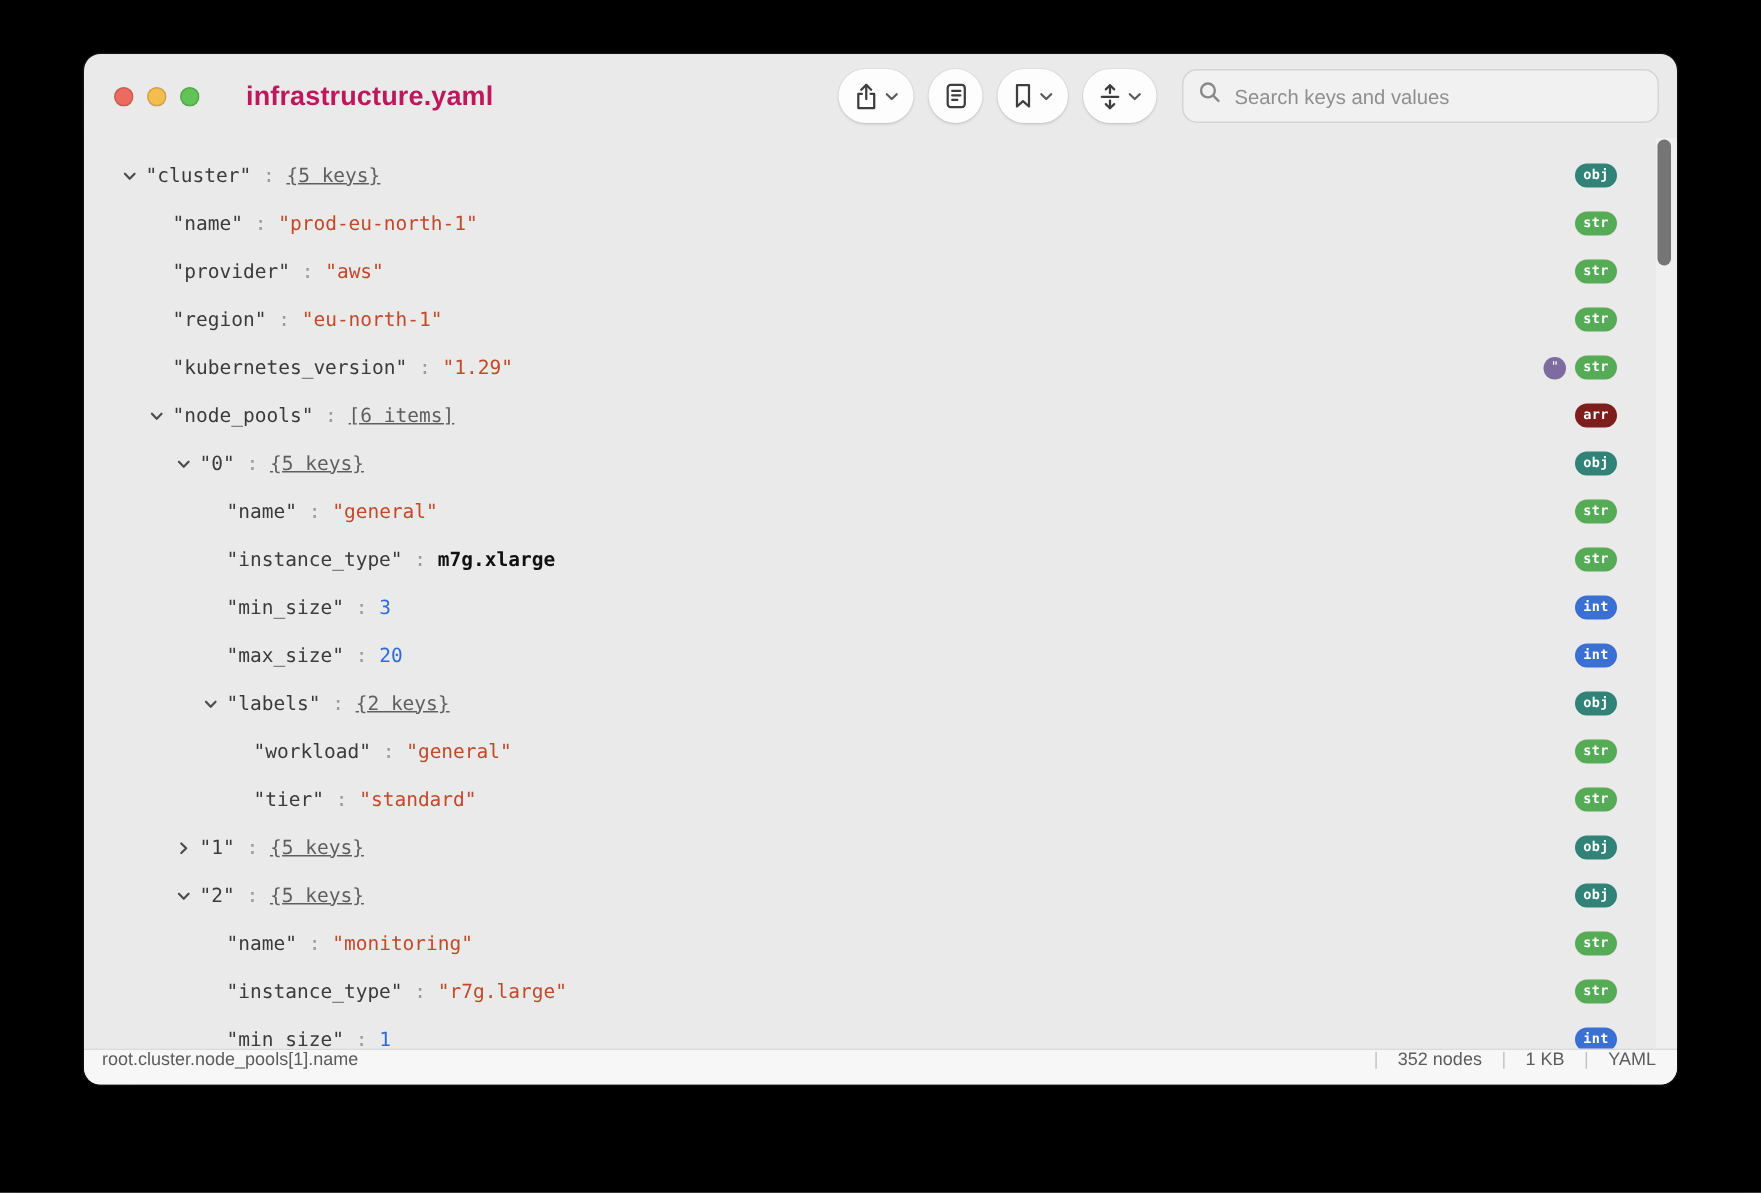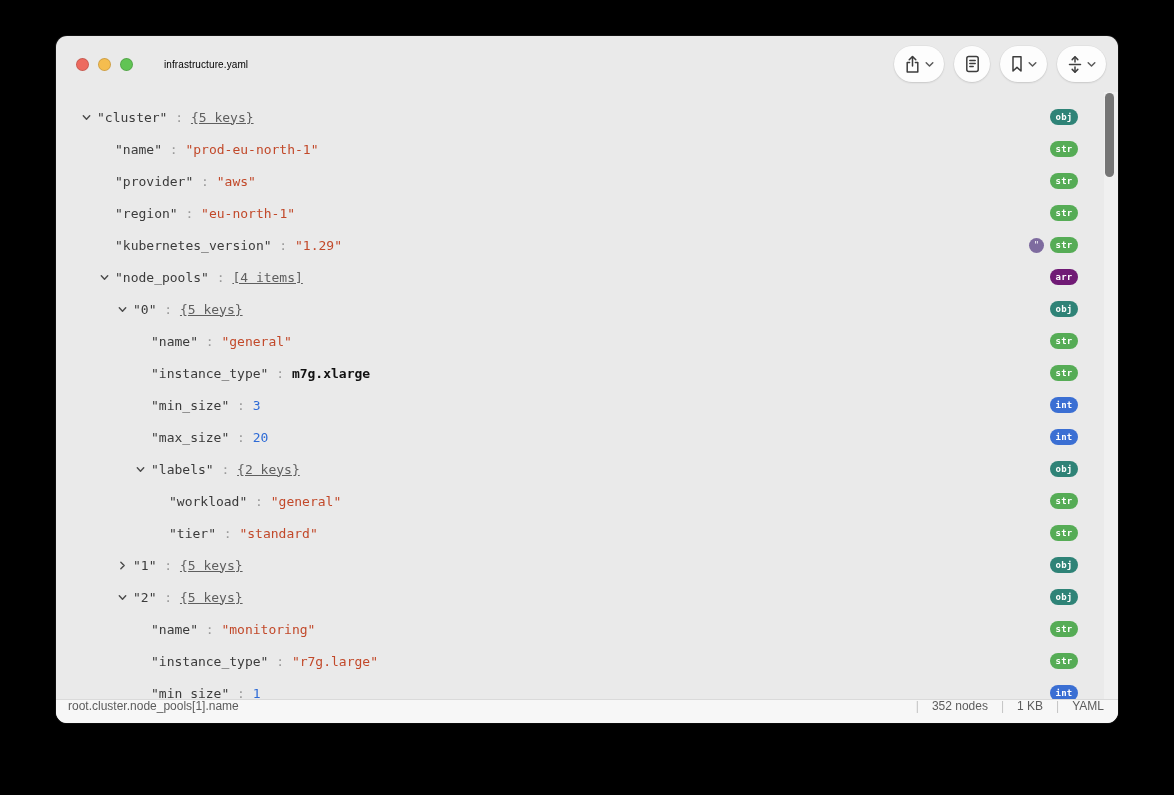--- a/index.html
+++ b/index.html
@@ -5,21 +5,21 @@
   html,body{margin:0;padding:0;background:#000;width:1174px;height:795px;font-family:"Liberation Sans","DejaVu Sans",sans-serif;-webkit-font-smoothing:antialiased;cursor:default;overflow:hidden;}
   .window{position:absolute;left:56px;top:36px;width:1062px;height:687px;background:#eaeaea;border-radius:11px;box-shadow:0 22px 60px rgba(0,0,0,.6),0 0 0 1px rgba(255,255,255,.08);display:flex;flex-direction:column;overflow:hidden;}
 
   
   .titlebar{height:56px;flex:0 0 56px;display:flex;align-items:center;padding:0 12px 0 20px;box-sizing:border-box;}
   .lights{display:flex;gap:9px;align-items:center;}
   .light{width:13px;height:13px;border-radius:50%;box-sizing:border-box;border:.5px solid rgba(0,0,0,.15);}
   .light.red{background:#ed6a5f;}
   .light.yellow{background:#f5bd4f;}
   .light.green{background:#61c454;}
-  .win-title{margin-left:31px;font-size:10px;font-weight:400;color:#000000;letter-spacing:.1px;}
+  .win-title{margin-left:31px;font-size:18px;font-weight:700;color:#be185d;letter-spacing:.1px;}
   .tb-spacer{flex:1;}
   .tb-buttons{display:flex;gap:10px;align-items:center;}
   .tb-btn{height:36px;background:#fdfdfd;border-radius:18px;display:flex;align-items:center;justify-content:center;gap:4px;box-shadow:0 0 0 .5px rgba(0,0,0,.06),0 1px 2px rgba(0,0,0,.12);padding:0 10px;box-sizing:border-box;}
   .tb-btn.circle{width:36px;padding:0;}
   .tb-btn svg{display:block;}
   .search{margin-left:17px;margin-right:0;width:318px;height:36px;background:#f1f1f1;border:1px solid #d4d4d4;border-radius:10px;display:flex;align-items:center;padding:0 10px;box-sizing:border-box;}
   .search input{border:none;outline:none;background:transparent;font-size:13.5px;color:#333;margin-left:7px;flex:1;font-family:inherit;}
   .search input::placeholder{color:#8f8f8f;}
 
   
@@ -111,34 +111,43 @@
           </svg>
         </span>
         <span>
           <svg width="9" height="7" viewBox="0 0 9 7" fill="none" stroke="#5a5a5a" stroke-width="1.5" stroke-linecap="round" stroke-linejoin="round">
               <path d="M1.2 1.8 L4.5 5 L7.8 1.8"></path>
             </svg>
         </span>
       </div>
     </div>
 
+    <div class="search">
+      <span>
+        <svg width="15" height="15" viewBox="0 0 15 15" fill="none" stroke="#898989" stroke-width="1.6" stroke-linecap="round">
+          <circle cx="6.3" cy="6.3" r="4.6"></circle>
+            <path d="M9.8 9.8 L13.3 13.3"></path>
+        </svg>
+      </span>
+      <input type="text" placeholder="Search keys and values" style="">
+    </div>
   </div>
 
   <div class="content">
     <div class="tree">
         <div class="row"><span class="indent" style="width: 25px;"></span><span class="chev"><svg width="11" height="11" viewBox="0 0 12 12" fill="none" stroke="#4c4c4c" stroke-width="1.6" stroke-linecap="round" stroke-linejoin="round">
               <path d="M2.5 4.2 L6 7.8 L9.5 4.2"></path>
             </svg></span><span class="key">"cluster"</span><span class="sep"> : </span><span class="val meta">{5 keys}</span><span class="rspace"></span><span class="badge" style="background: rgb(47, 131, 119);">obj</span></div>
         <div class="row"><span class="indent" style="width: 43px;"></span><span class="chev"></span><span class="key">"name"</span><span class="sep"> : </span><span class="val string">"prod-eu-north-1"</span><span class="rspace"></span><span class="badge" style="background: rgb(86, 172, 86);">str</span></div>
         <div class="row"><span class="indent" style="width: 43px;"></span><span class="chev"></span><span class="key">"provider"</span><span class="sep"> : </span><span class="val string">"aws"</span><span class="rspace"></span><span class="badge" style="background: rgb(86, 172, 86);">str</span></div>
         <div class="row"><span class="indent" style="width: 43px;"></span><span class="chev"></span><span class="key">"region"</span><span class="sep"> : </span><span class="val string">"eu-north-1"</span><span class="rspace"></span><span class="badge" style="background: rgb(86, 172, 86);">str</span></div>
         <div class="row"><span class="indent" style="width: 43px;"></span><span class="chev"></span><span class="key">"kubernetes_version"</span><span class="sep"> : </span><span class="val string">"1.29"</span><span class="rspace"></span><span class="flagdot">"</span><span class="badge" style="background: rgb(86, 172, 86);">str</span></div>
         <div class="row"><span class="indent" style="width: 43px;"></span><span class="chev"><svg width="11" height="11" viewBox="0 0 12 12" fill="none" stroke="#4c4c4c" stroke-width="1.6" stroke-linecap="round" stroke-linejoin="round">
               <path d="M2.5 4.2 L6 7.8 L9.5 4.2"></path>
-            </svg></span><span class="key">"node_pools"</span><span class="sep"> : </span><span class="val meta">[4 items]</span><span class="rspace"></span><span class="badge" style="background: #701a75;">arr</span></div>
+            </svg></span><span class="key">"node_pools"</span><span class="sep"> : </span><span class="val meta">[6 items]</span><span class="rspace"></span><span class="badge" style="background: #7f1d1d;">arr</span></div>
         <div class="row"><span class="indent" style="width: 61px;"></span><span class="chev"><svg width="11" height="11" viewBox="0 0 12 12" fill="none" stroke="#4c4c4c" stroke-width="1.6" stroke-linecap="round" stroke-linejoin="round">
               <path d="M2.5 4.2 L6 7.8 L9.5 4.2"></path>
             </svg></span><span class="key">"0"</span><span class="sep"> : </span><span class="val meta">{5 keys}</span><span class="rspace"></span><span class="badge" style="background: rgb(47, 131, 119);">obj</span></div>
         <div class="row"><span class="indent" style="width: 79px;"></span><span class="chev"></span><span class="key">"name"</span><span class="sep"> : </span><span class="val string">"general"</span><span class="rspace"></span><span class="badge" style="background: rgb(86, 172, 86);">str</span></div>
         <div class="row"><span class="indent" style="width: 79px;"></span><span class="chev"></span><span class="key">"instance_type"</span><span class="sep"> : </span><span class="val plain">m7g.xlarge</span><span class="rspace"></span><span class="badge" style="background: rgb(86, 172, 86);">str</span></div>
         <div class="row"><span class="indent" style="width: 79px;"></span><span class="chev"></span><span class="key">"min_size"</span><span class="sep"> : </span><span class="val int">3</span><span class="rspace"></span><span class="badge" style="background: rgb(59, 111, 211);">int</span></div>
         <div class="row"><span class="indent" style="width: 79px;"></span><span class="chev"></span><span class="key">"max_size"</span><span class="sep"> : </span><span class="val int">20</span><span class="rspace"></span><span class="badge" style="background: rgb(59, 111, 211);">int</span></div>
         <div class="row"><span class="indent" style="width: 79px;"></span><span class="chev"><svg width="11" height="11" viewBox="0 0 12 12" fill="none" stroke="#4c4c4c" stroke-width="1.6" stroke-linecap="round" stroke-linejoin="round">
               <path d="M2.5 4.2 L6 7.8 L9.5 4.2"></path>
             </svg></span><span class="key">"labels"</span><span class="sep"> : </span><span class="val meta">{2 keys}</span><span class="rspace"></span><span class="badge" style="background: rgb(47, 131, 119);">obj</span></div>

